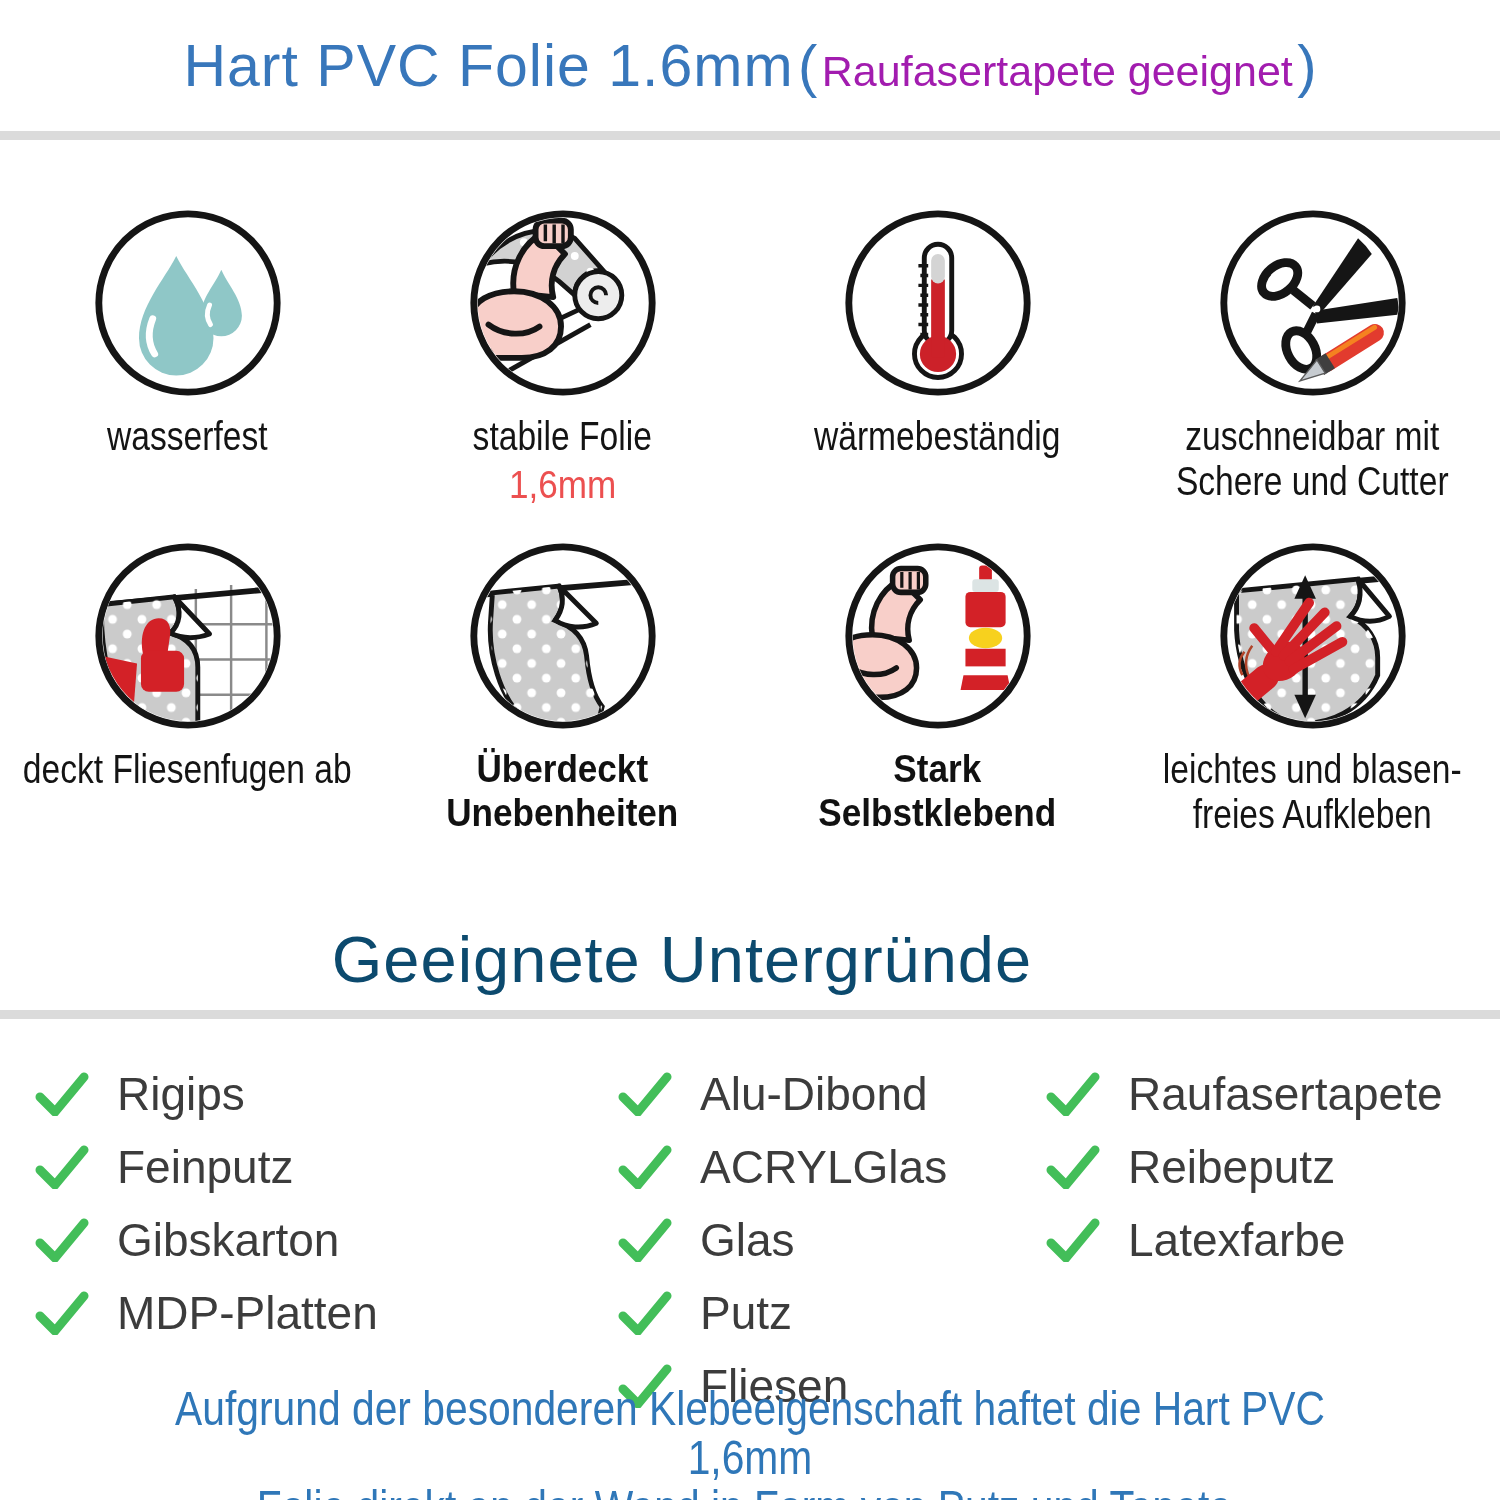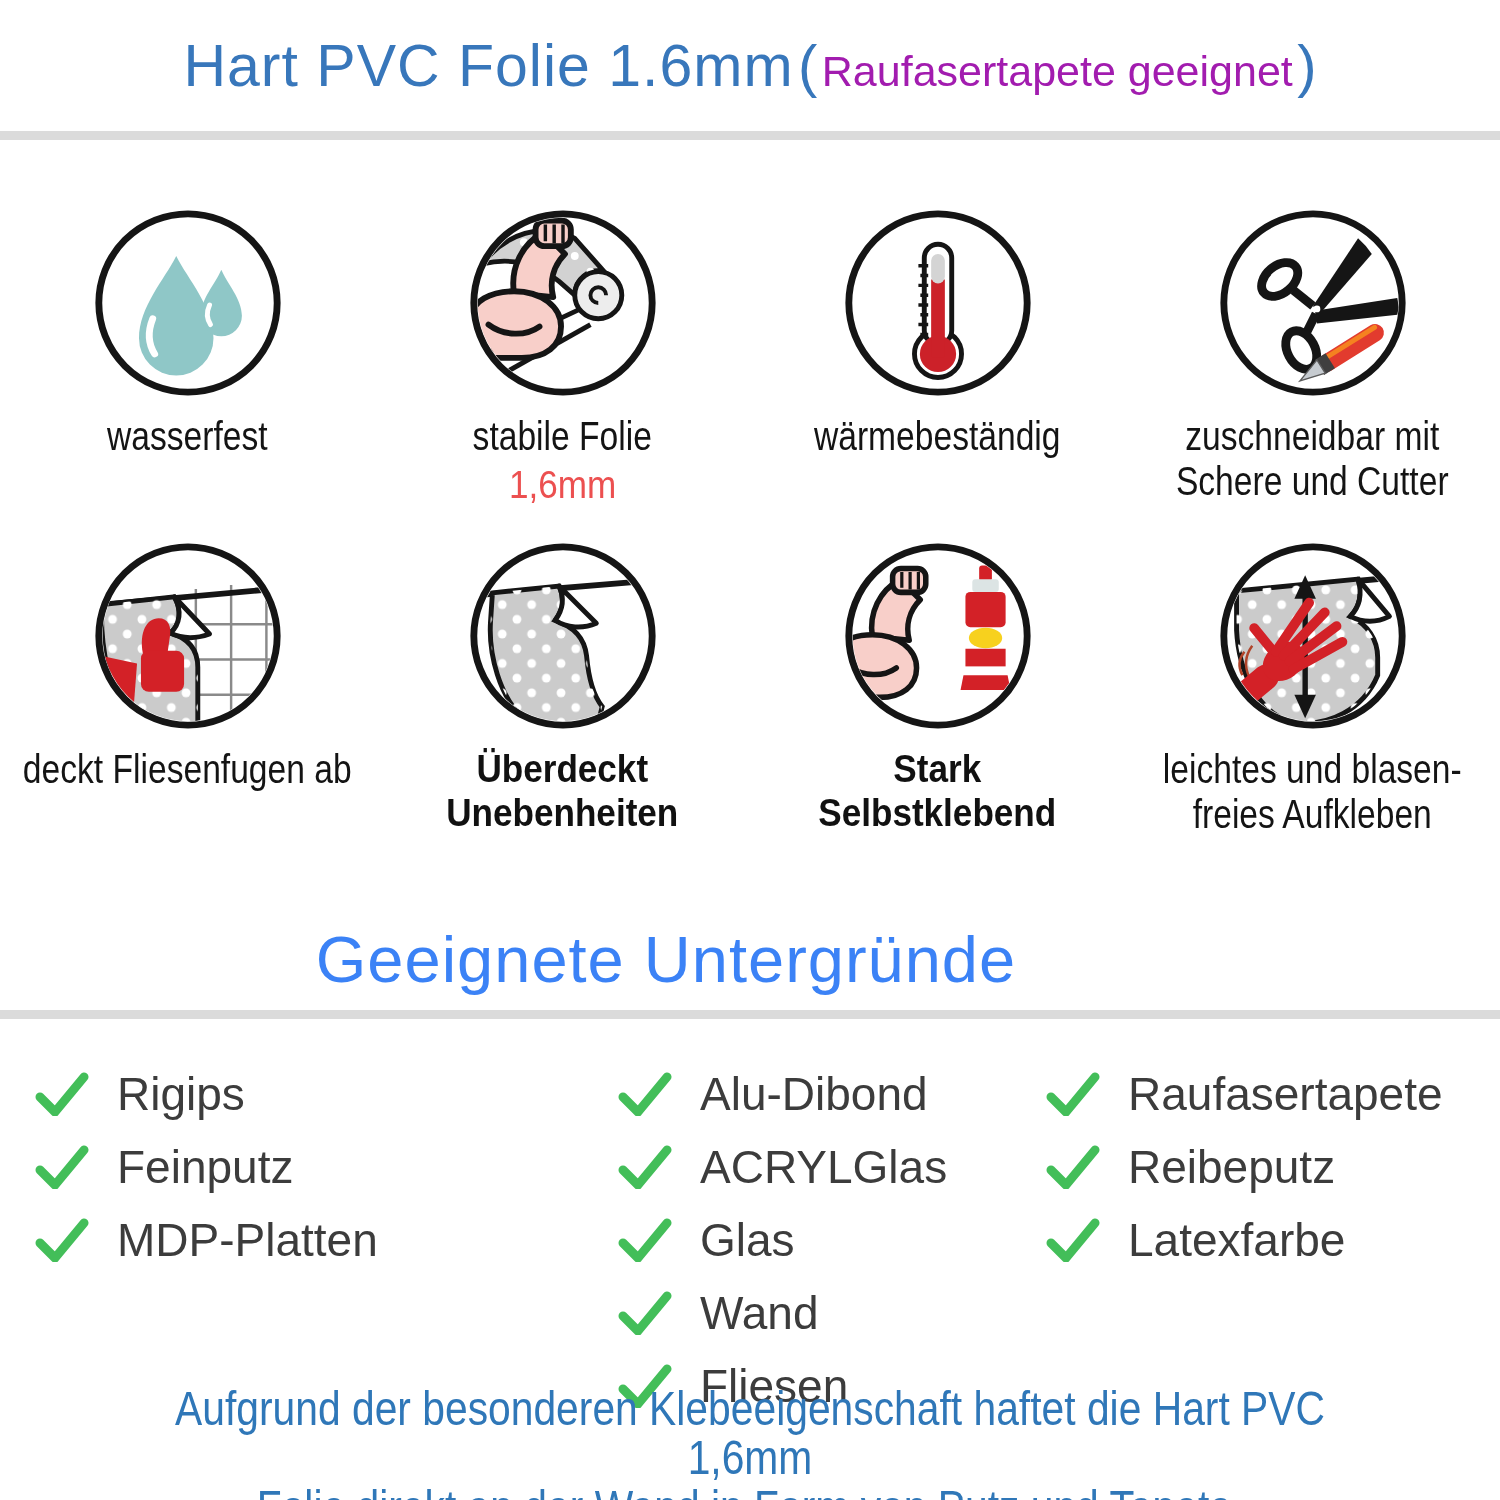--- a/index.html
+++ b/index.html
@@ -22,22 +22,22 @@
   #features-row-2{top:538px;}
   .feature{display:flex;flex-direction:column;align-items:center;}
   .feature svg.icon{width:196px;height:196px;display:block;}
   .label{margin-top:13px;text-align:center;font-size:40px;color:#141414;line-height:1.12;
          transform:scaleX(0.84);transform-origin:center;width:150%;}
   .label.alt{font-size:39px;font-weight:600;transform:scaleX(0.9);color:#111;}
   .sublabel{margin-top:4px;text-align:center;font-size:39px;color:#EC5050;
             transform:scaleX(0.9);transform-origin:center;}
 
   
-  .section-title{position:absolute;top:922px;left:0;width:1332px;text-align:center;
-                 font-size:65px;font-weight:500;color:#3b82f6;letter-spacing:1px;}
+  .section-title{position:absolute;top:922px;left:16px;width:1332px;text-align:center;
+                 font-size:65px;font-weight:500;color:#0c4a6e;letter-spacing:1px;}
   .col{position:absolute;top:1072px;display:flex;flex-direction:column;gap:29px;}
   #surfaces-col-1{left:35px;}
   #surfaces-col-2{left:618px;text-align:center;}
   #surfaces-col-3{left:1046px;}
   .check-item{display:flex;align-items:center;height:44px;}
   .check-item svg{width:54px;height:44px;flex:0 0 auto;}
   .check-text{margin-left:28px;font-size:46px;color:#3C3C3C;white-space:nowrap;}
 
   
   .footer{position:absolute;top:1384px;left:0;width:1500px;text-align:center;color:#2F77B8;}
@@ -280,20 +280,26 @@
     <div class="check-item">
       <svg viewBox="0 0 54 44">
           <path d="M5,25 L20,40 L49,5" fill="none" stroke="#43BE59" stroke-width="9" stroke-linecap="round" stroke-linejoin="round"></path>
         </svg>
       <span class="check-text">Feinputz</span>
     </div>
     <div class="check-item">
       <svg viewBox="0 0 54 44">
           <path d="M5,25 L20,40 L49,5" fill="none" stroke="#43BE59" stroke-width="9" stroke-linecap="round" stroke-linejoin="round"></path>
         </svg>
+      <span class="check-text">Gibskarton</span>
+    </div>
+    <div class="check-item">
+      <svg viewBox="0 0 54 44">
+          <path d="M5,25 L20,40 L49,5" fill="none" stroke="#43BE59" stroke-width="9" stroke-linecap="round" stroke-linejoin="round"></path>
+        </svg>
       <span class="check-text">MDP-Platten</span>
     </div>
   </div>
 
   <div class="col" id="surfaces-col-2">
     <div class="check-item">
       <svg viewBox="0 0 54 44">
           <path d="M5,25 L20,40 L49,5" fill="none" stroke="#43BE59" stroke-width="9" stroke-linecap="round" stroke-linejoin="round"></path>
         </svg>
       <span class="check-text">Alu-Dibond</span>
@@ -307,21 +313,21 @@
     <div class="check-item">
       <svg viewBox="0 0 54 44">
           <path d="M5,25 L20,40 L49,5" fill="none" stroke="#43BE59" stroke-width="9" stroke-linecap="round" stroke-linejoin="round"></path>
         </svg>
       <span class="check-text">Glas</span>
     </div>
     <div class="check-item">
       <svg viewBox="0 0 54 44">
           <path d="M5,25 L20,40 L49,5" fill="none" stroke="#43BE59" stroke-width="9" stroke-linecap="round" stroke-linejoin="round"></path>
         </svg>
-      <span class="check-text">Wand</span>
+      <span class="check-text">Putz</span>
     </div>
     <div class="check-item">
       <svg viewBox="0 0 54 44">
           <path d="M5,25 L20,40 L49,5" fill="none" stroke="#43BE59" stroke-width="9" stroke-linecap="round" stroke-linejoin="round"></path>
         </svg>
       <span class="check-text">Fliesen</span>
     </div>
   </div>
 
   <div class="col" id="surfaces-col-3">

